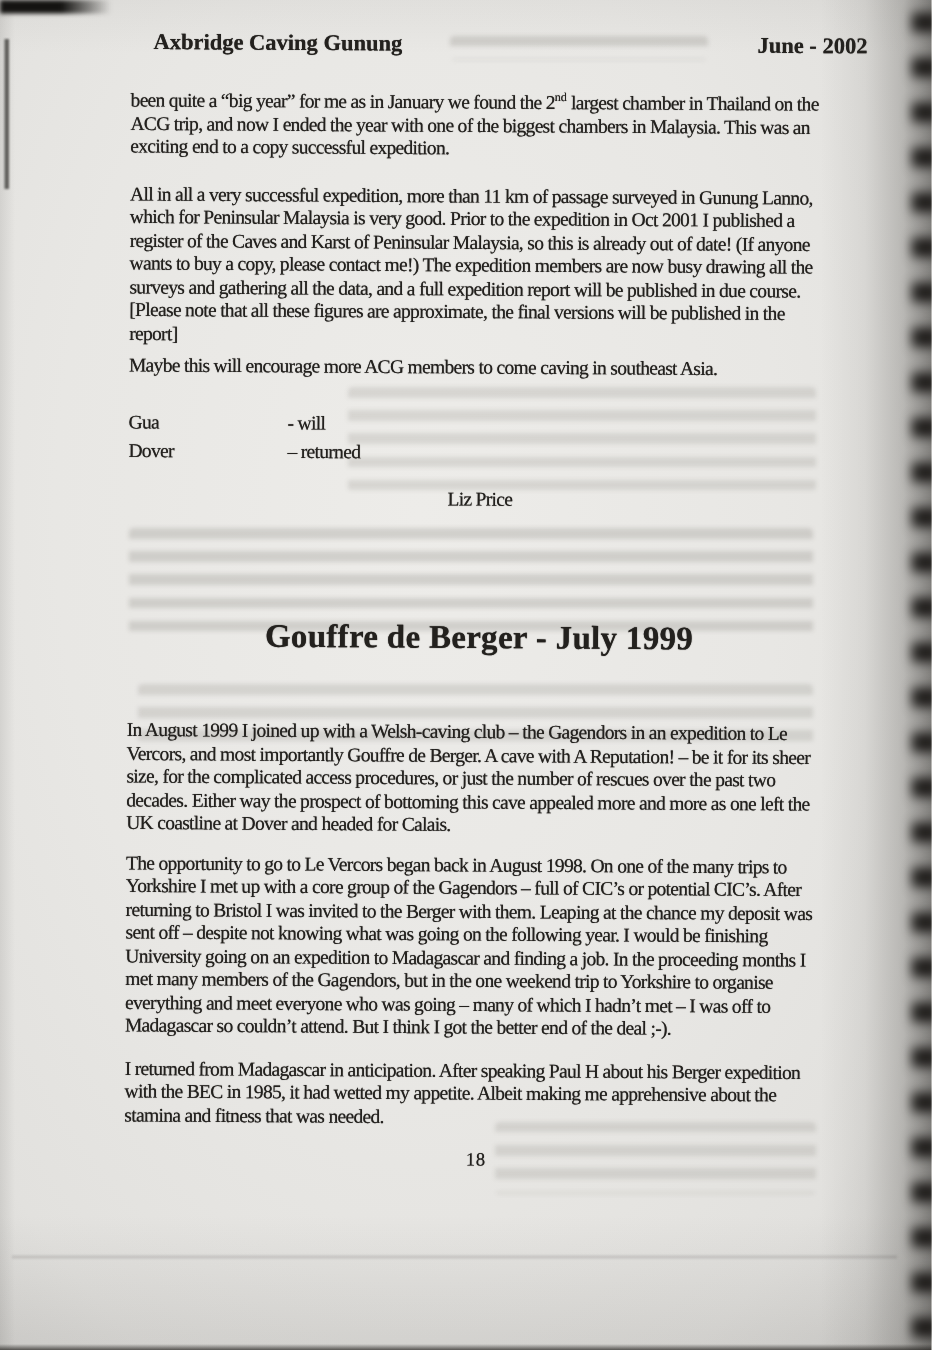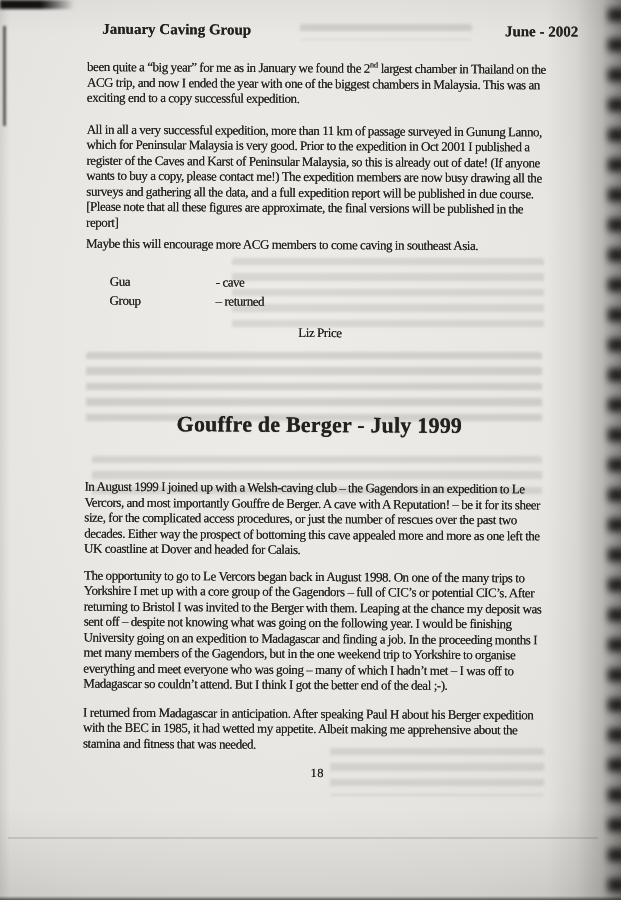--- a/index.html
+++ b/index.html
@@ -79,21 +79,21 @@
   .body-col {
     padding: 0 67px 0 85px;
     font-size: 13px; line-height: 15.5px; letter-spacing: -0.45px;
   }
   .body-col p { margin: 0; }
   .p1 { margin-top: 17px !important; }
   .p2 { margin-top: 16px !important; }
   .p3 { margin-top: 6px  !important; }
   .glossary { margin-top: 20px; line-height: 19px; }
   .glossary-row { display: flex; }
-  .glossary-term { width: 106px; flex: none; margin-left: 24px; }
+  .glossary-term { width: 106px; flex: none; }
   .sig { margin-top: 14px !important; text-align: center; }
   .article-title {
     margin: 71px 0 0 0; text-align: center;
     font-size: 22px; line-height: 28px; font-weight: bold; letter-spacing: 0.2px;
     text-shadow: 0 0 0.7px rgba(25,23,20,0.9);
   }
   .p4 { margin-top: 41px !important; }
   .p5 { margin-top: 11px !important; }
   .p6 { margin-top: 13px !important; }
   .pagenum { margin-top: 14px !important; text-align: center; font-size: 12.5px; letter-spacing: 0.5px; }
@@ -107,39 +107,39 @@
   <div class="ghost g-header"></div>
   <div class="ghost g-mid1"></div>
   <div class="ghost g-mid2"></div>
   <div class="ghost g-lower"></div>
   <div class="ghost g-bottom"></div>
   <div class="crease"></div>
 
   <div class="content">
 
     <div class="header">
-      <span>January Caving Group</span>
+      <span>Axbridge Caving Gunung</span>
       <span>June - 2002</span>
     </div>
 
     <div class="body-col">
 
       <p class="p1"><span>been quite a “big year” for me as in January we found the 2</span><sup>nd</sup><span> largest chamber in Thailand on the ACG trip, and now I ended the year with one of the biggest chambers in Malaysia. This was an exciting end to a copy successful expedition.</span></p>
 
       <p class="p2">All in all a very successful expedition, more than 11 km of passage surveyed in Gunung Lanno, which for Peninsular Malaysia is very good. Prior to the expedition in Oct 2001 I published a register of the Caves and Karst of Peninsular Malaysia, so this is already out of date! (If anyone wants to buy a copy, please contact me!) The expedition members are now busy drawing all the surveys and gathering all the data, and a full expedition report will be published in due course. [Please note that all these figures are approximate, the final versions will be published in the report]</p>
 
       <p class="p3">Maybe this will encourage more ACG members to come caving in southeast Asia.</p>
 
       <div class="glossary">
         <div class="glossary-row">
           <span class="glossary-term">Gua</span>
-          <span class="glossary-def">- cave</span>
+          <span class="glossary-def">- will</span>
         </div>
         <div class="glossary-row">
-          <span class="glossary-term">Group</span>
+          <span class="glossary-term">Dover</span>
           <span class="glossary-def">– returned</span>
         </div>
       </div>
 
       <p class="sig">Liz Price</p>
 
       <h1 class="article-title">Gouffre de Berger - July 1999</h1>
 
       <p class="p4">In August 1999 I joined up with a Welsh-caving club – the Gagendors in an expedition to Le Vercors, and most importantly Gouffre de Berger. A cave with A Reputation! – be it for its sheer size, for the complicated access procedures, or just the number of rescues over the past two decades. Either way the prospect of bottoming this cave appealed more and more as one left the UK coastline at Dover and headed for Calais.</p>
 

